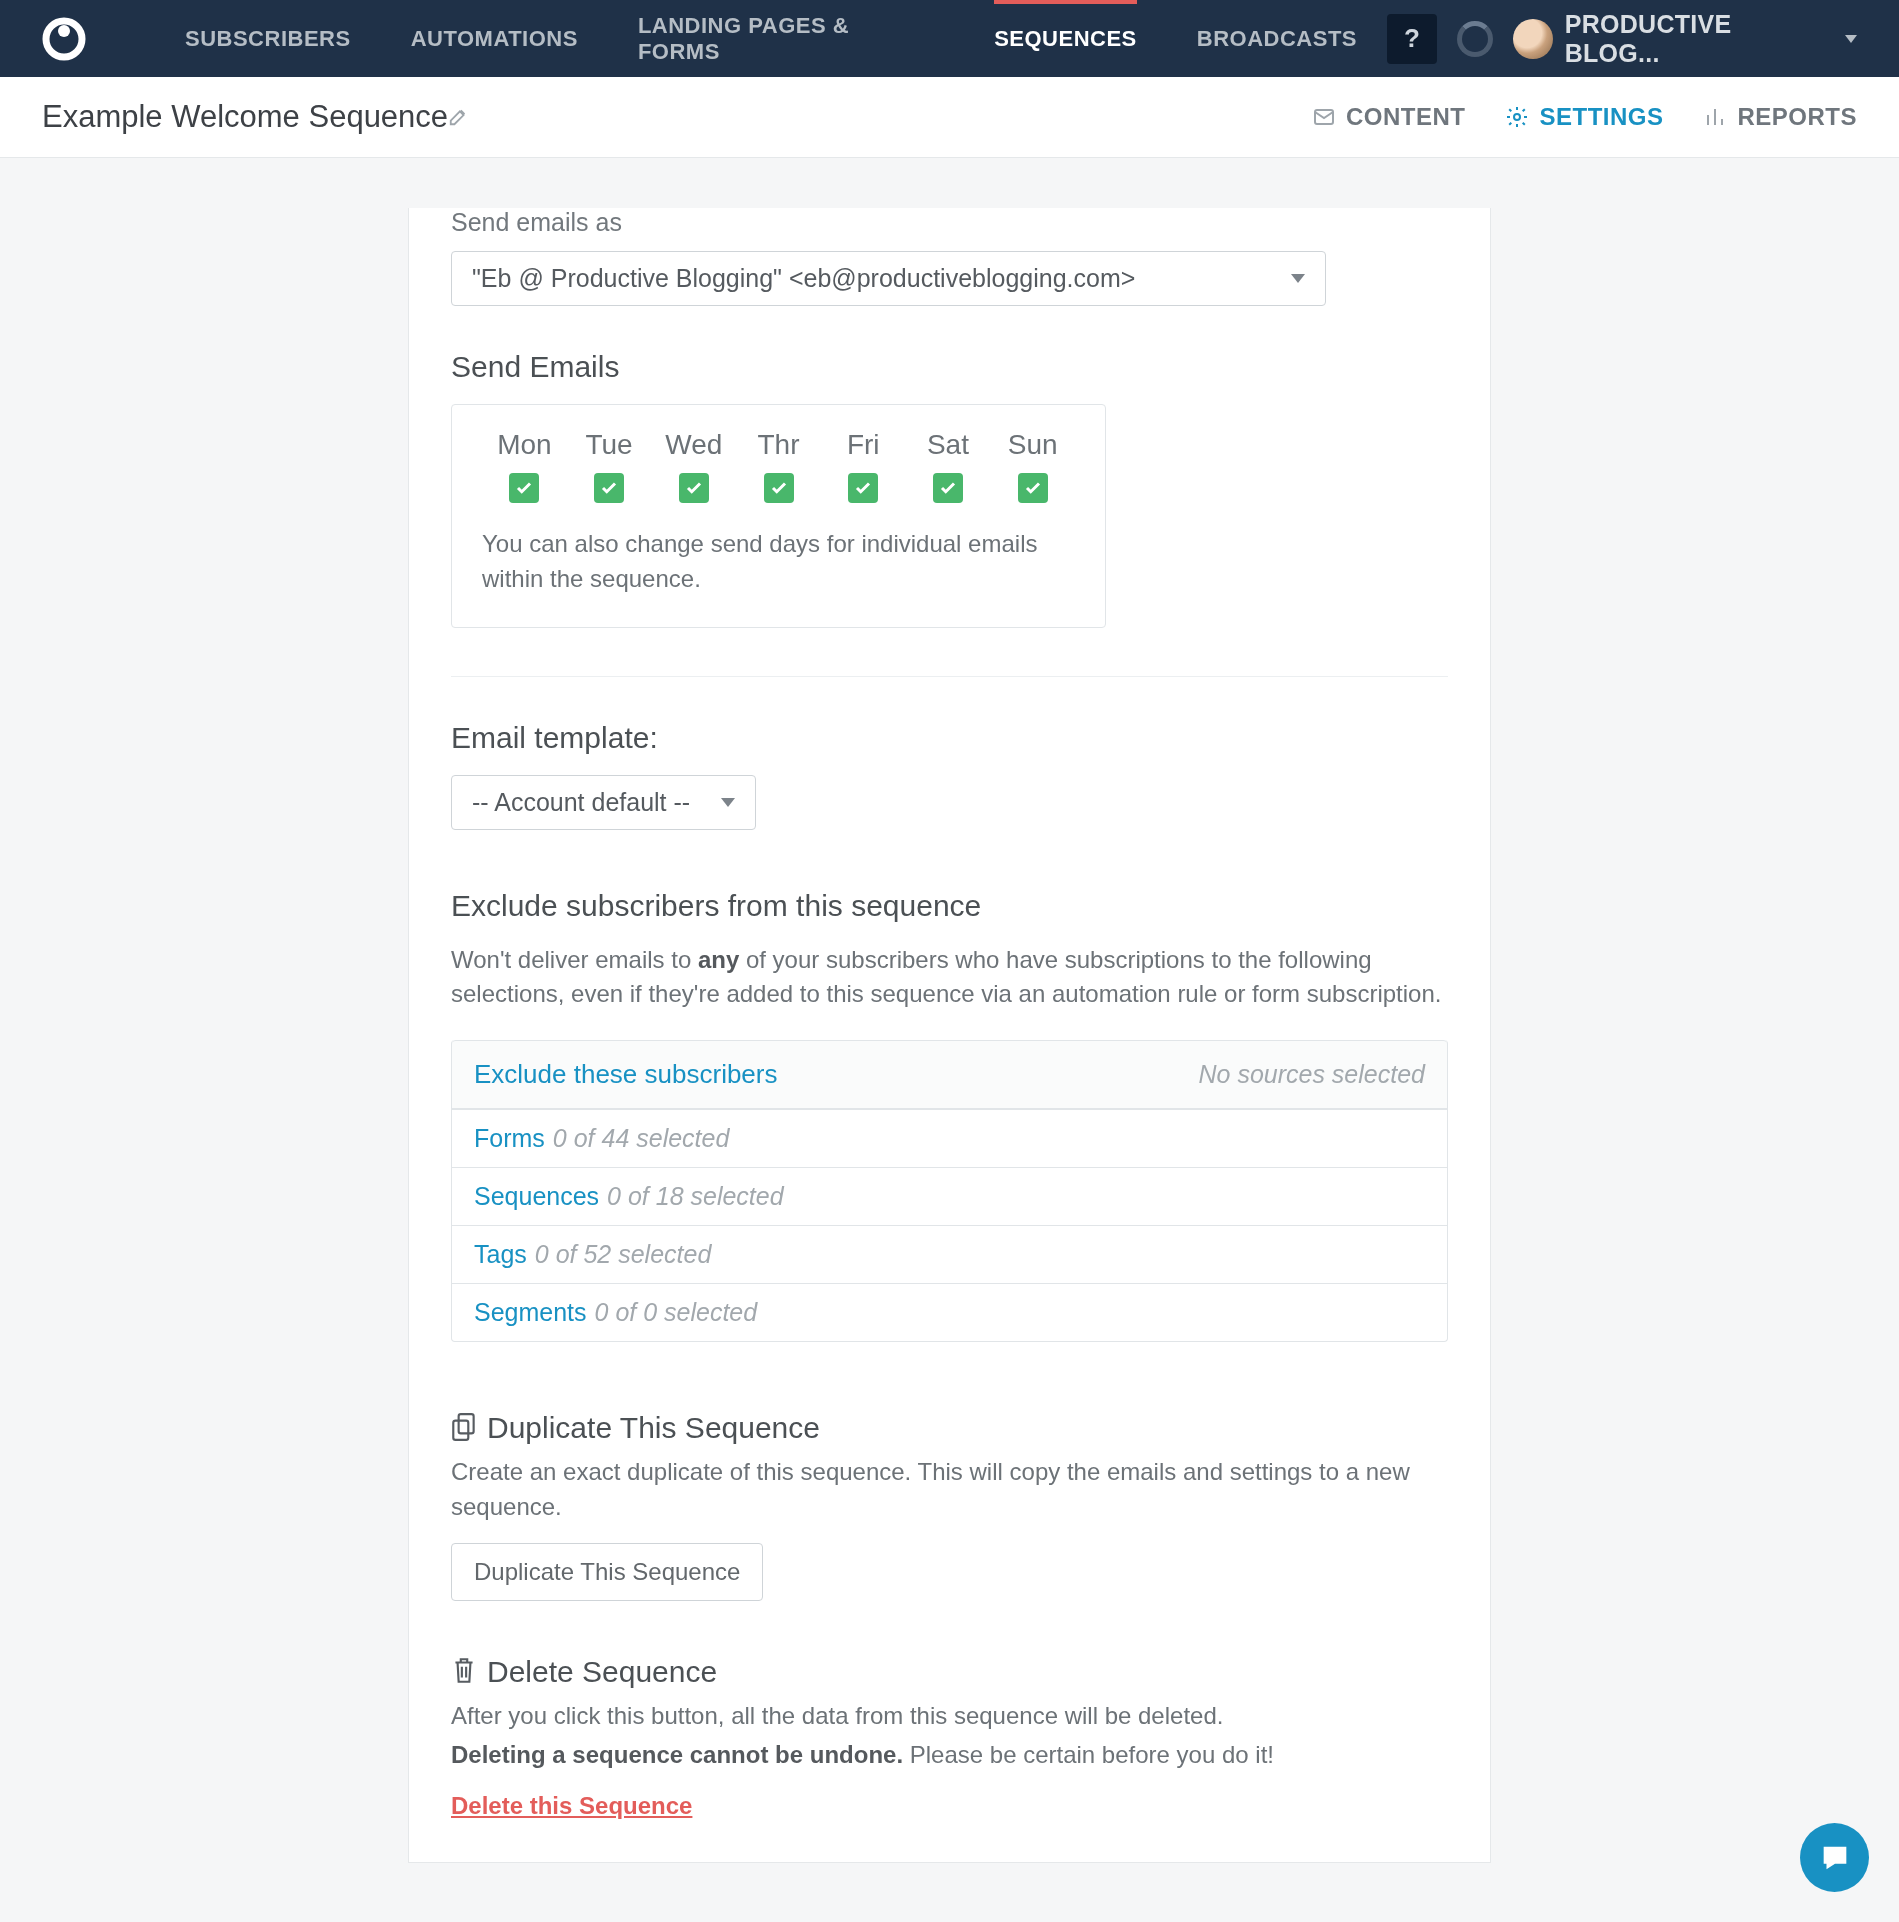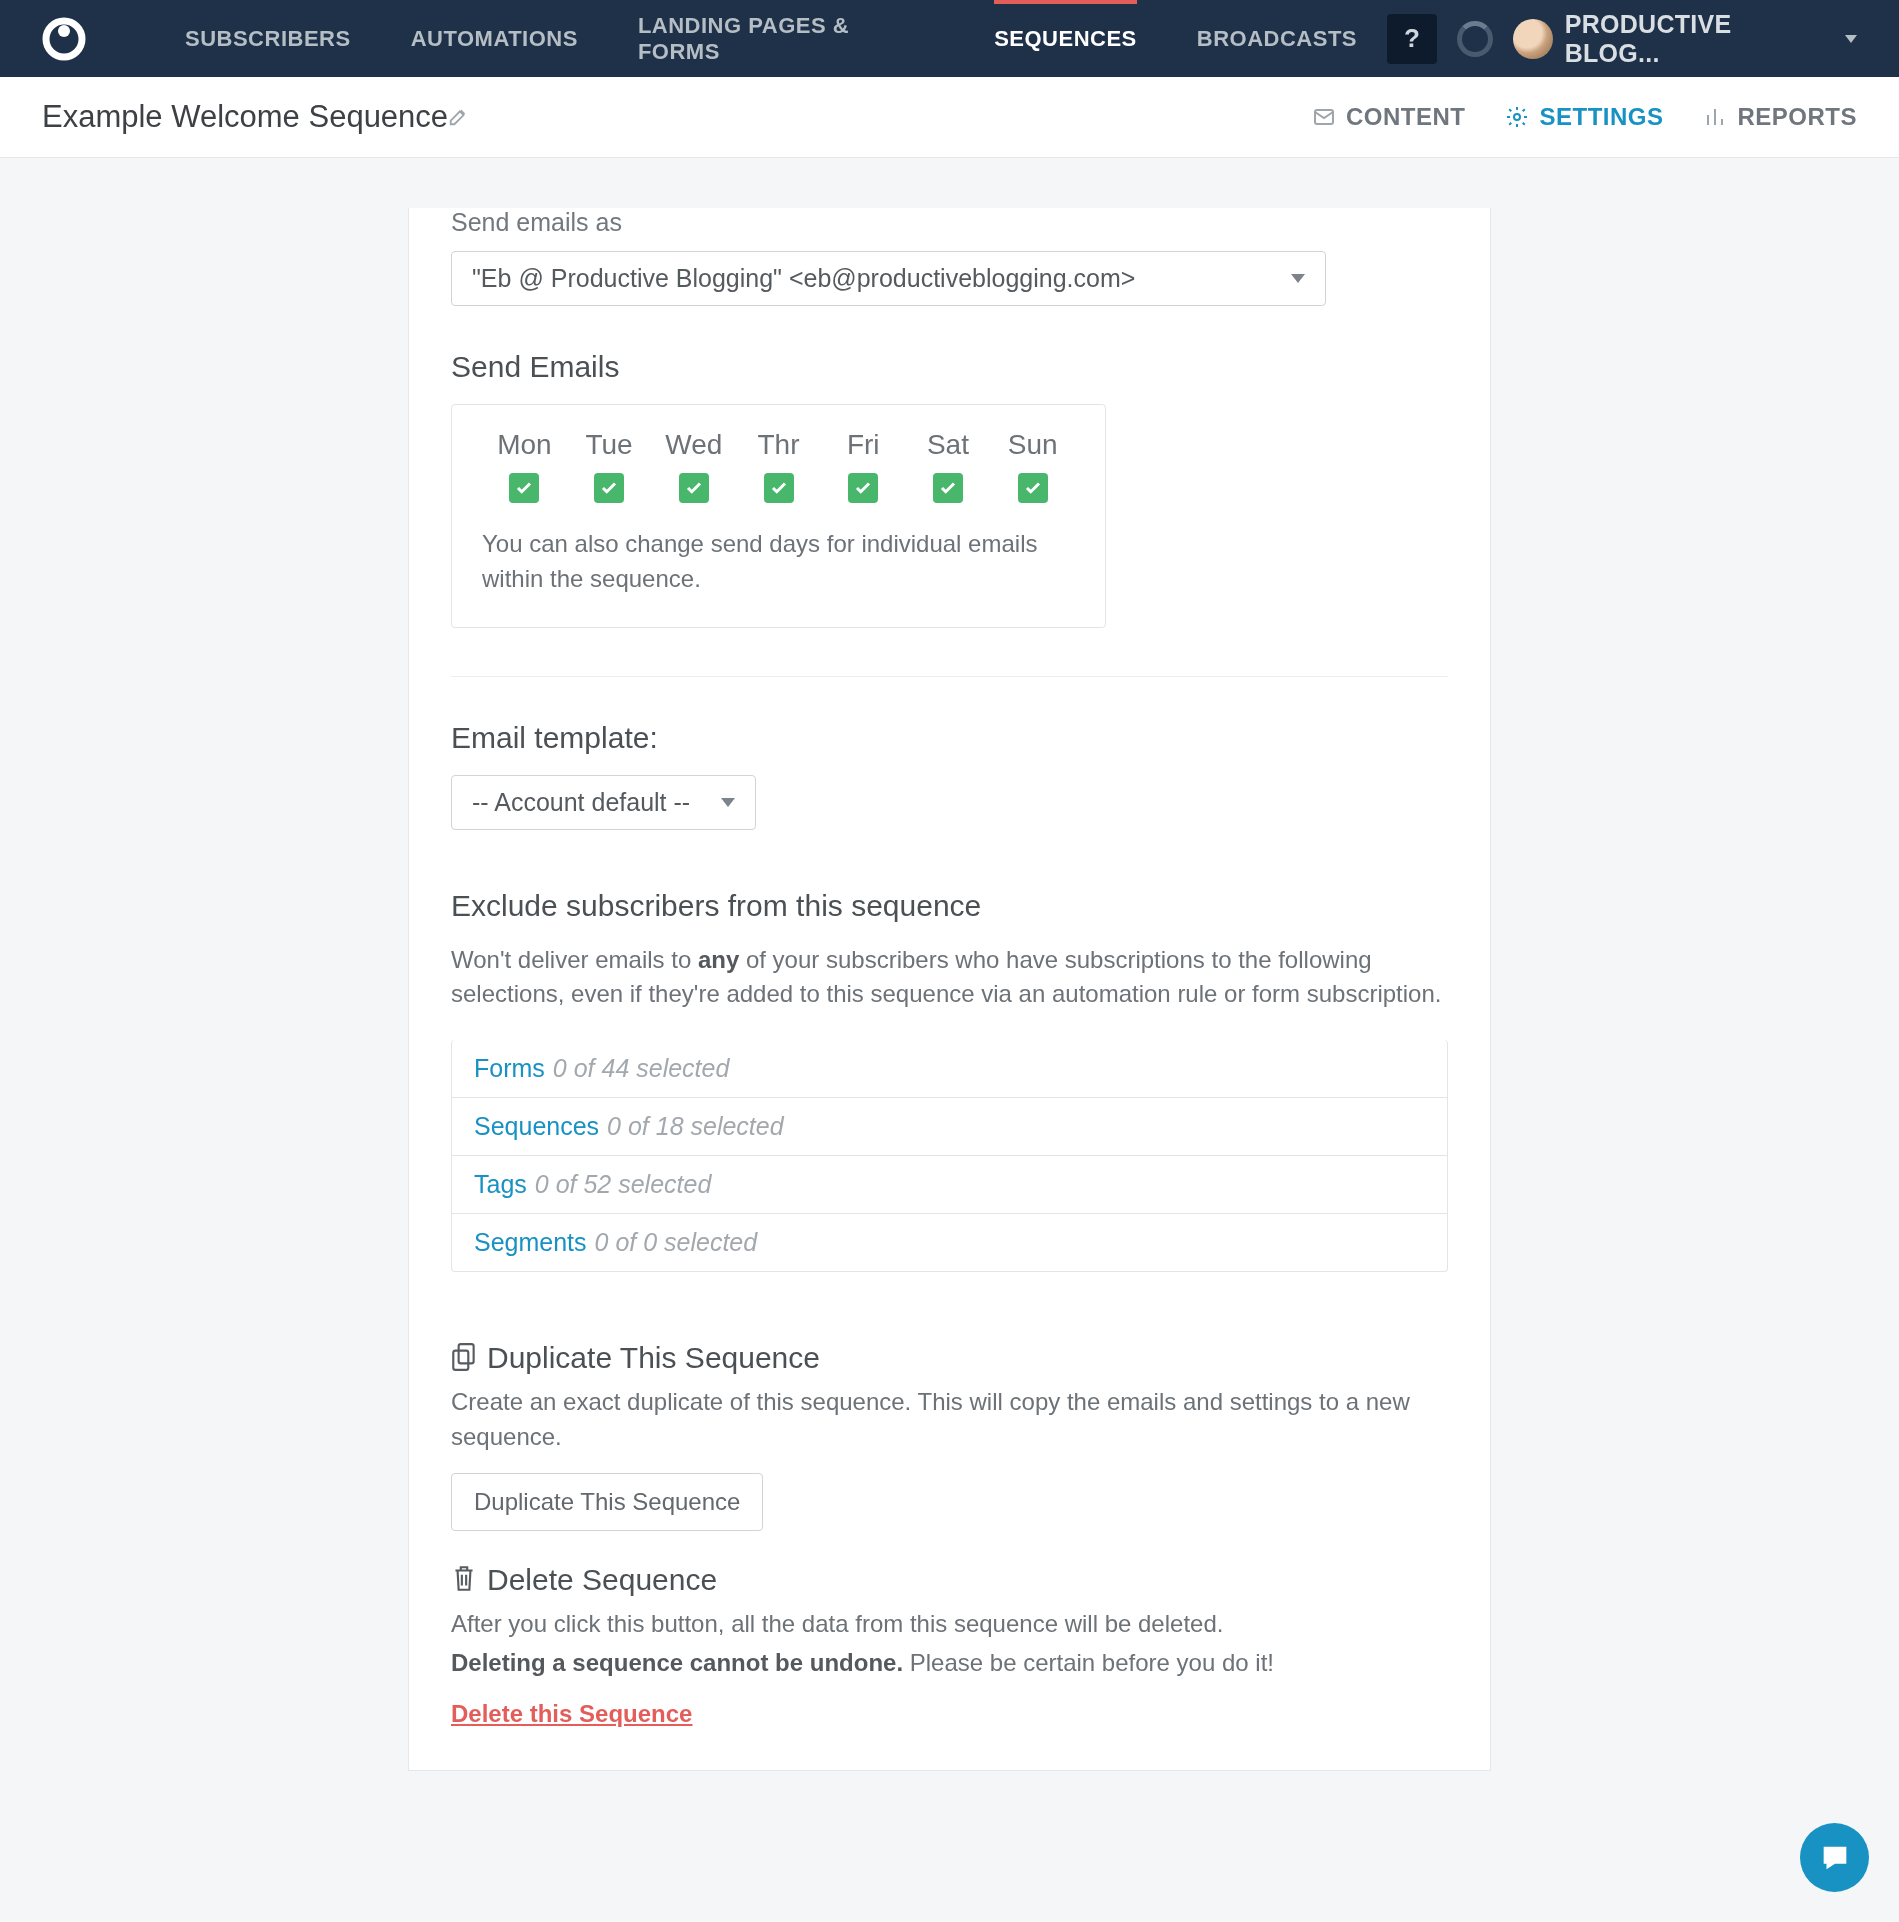--- a/index.html
+++ b/index.html
@@ -64,21 +64,21 @@
     .exclude-header-title { color:#1891c3; font-size:26px; font-weight:400;}
     .exclude-header-right { margin-left:auto; color:#a2a8ad; font-style:italic; font-size:25px;}
     .exclude-row { padding:14px 22px; border-top:1px solid #e1e5e8; display:flex; gap:8px; align-items:baseline;}
     .exclude-row:first-of-type { border-top:none;}
     .exclude-name { color:#1891c3; font-size:25px;}
     .exclude-count { color:#a2a8ad; font-style:italic; font-size:25px;}
     
     .section-with-icon { display:flex; align-items:center; gap:10px; margin-top:69px;}
     .section-with-icon .icon-wrap svg { width:26px; height:30px; fill:none; stroke:#575c61; stroke-width:2;}
     .section-with-icon h2 { font-size:30px; font-weight:400; color:#4b5054;}
-    .section-with-icon.delete-heading { margin-top:32px;}
+    .section-with-icon.delete-heading { margin-top:54px;}
     .sub-desc { color:#6c7277; font-size:24px; line-height:1.45; margin-top:10px;}
     .sub-desc b { color:#55595d;}
     
     .btn-outline { display:inline-block; margin-top:18px; border:1px solid #cfd4d8; border-radius:4px; padding:14px 22px; color:#63686c; font-size:24px; background:#fff;}
     
     .delete-link { color:#e35d5a; font-weight:600; text-decoration:underline; font-size:24px; display:inline-block; margin-top:20px;}
     
     .chat-bubble { position:fixed; right:30px; bottom:30px; width:69px; height:69px; background:#1891c3; border-radius:50%; display:flex; align-items:center; justify-content:center;}
     .chat-bubble svg { width:34px; height:34px; fill:#fff;}
   </style>
@@ -222,20 +222,24 @@
     <div class="select-box template-select">
       <span>-- Account default --</span>
       <span class="tri"></span>
     </div>
 
     <div class="section-heading" style="margin-top:59px;">Exclude subscribers from this sequence</div>
     <p class="exclude-desc">
       <span>Won't deliver emails to </span><b>any</b><span> of your subscribers who have subscriptions to the following selections, even if they're added to this sequence via an automation rule or form subscription.</span>
     </p>
     <div class="exclude-box">
+      <div class="exclude-header">
+        <span class="exclude-header-title">Exclude these subscribers</span>
+        <span class="exclude-header-right">No sources selected</span>
+      </div>
       <div class="exclude-row">
           <span class="exclude-name">Forms</span> 
           <span class="exclude-count">0 of 44 selected</span>
         </div>
       <div class="exclude-row">
           <span class="exclude-name">Sequences</span> 
           <span class="exclude-count">0 of 18 selected</span>
         </div>
       <div class="exclude-row">
           <span class="exclude-name">Tags</span> 

